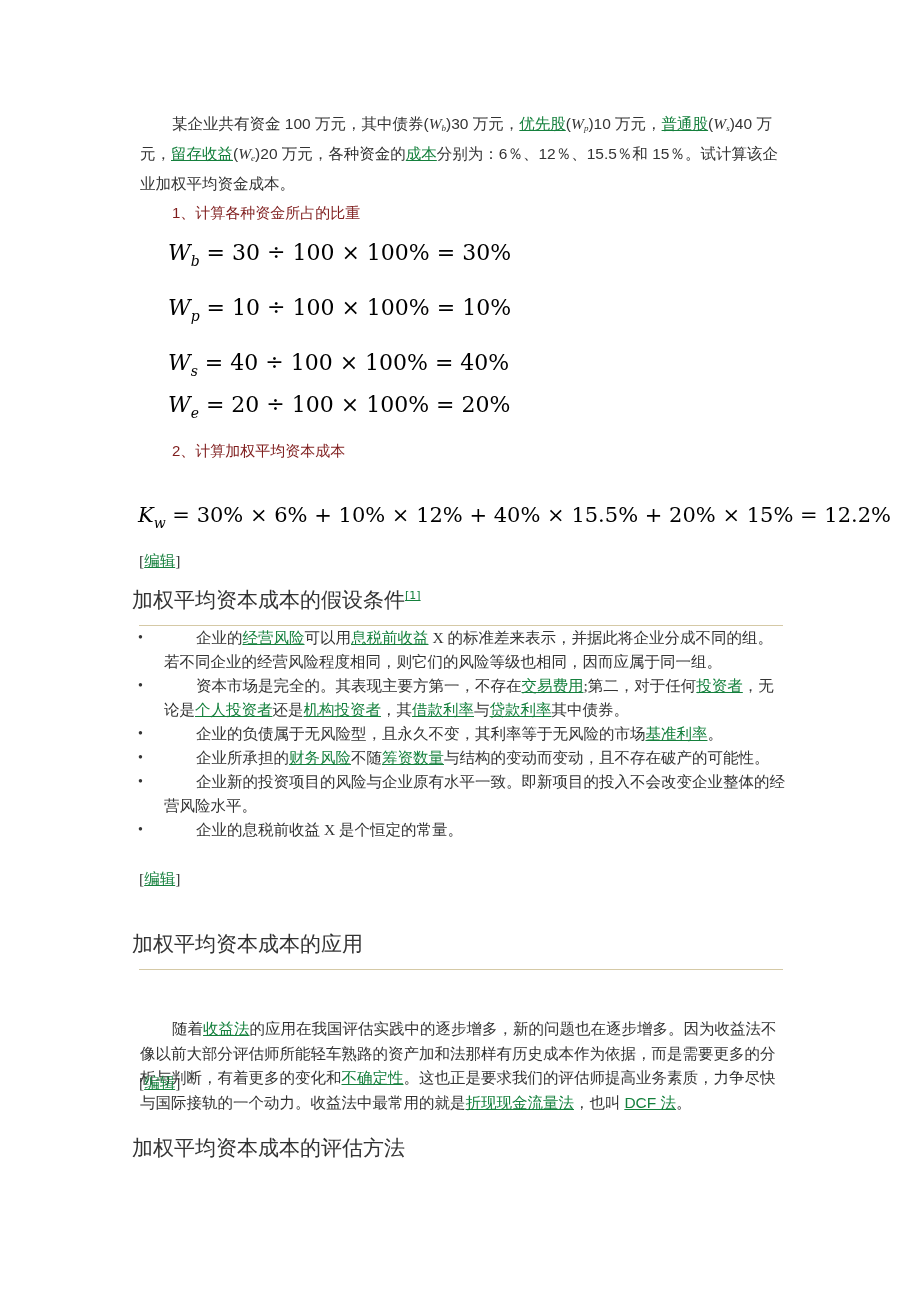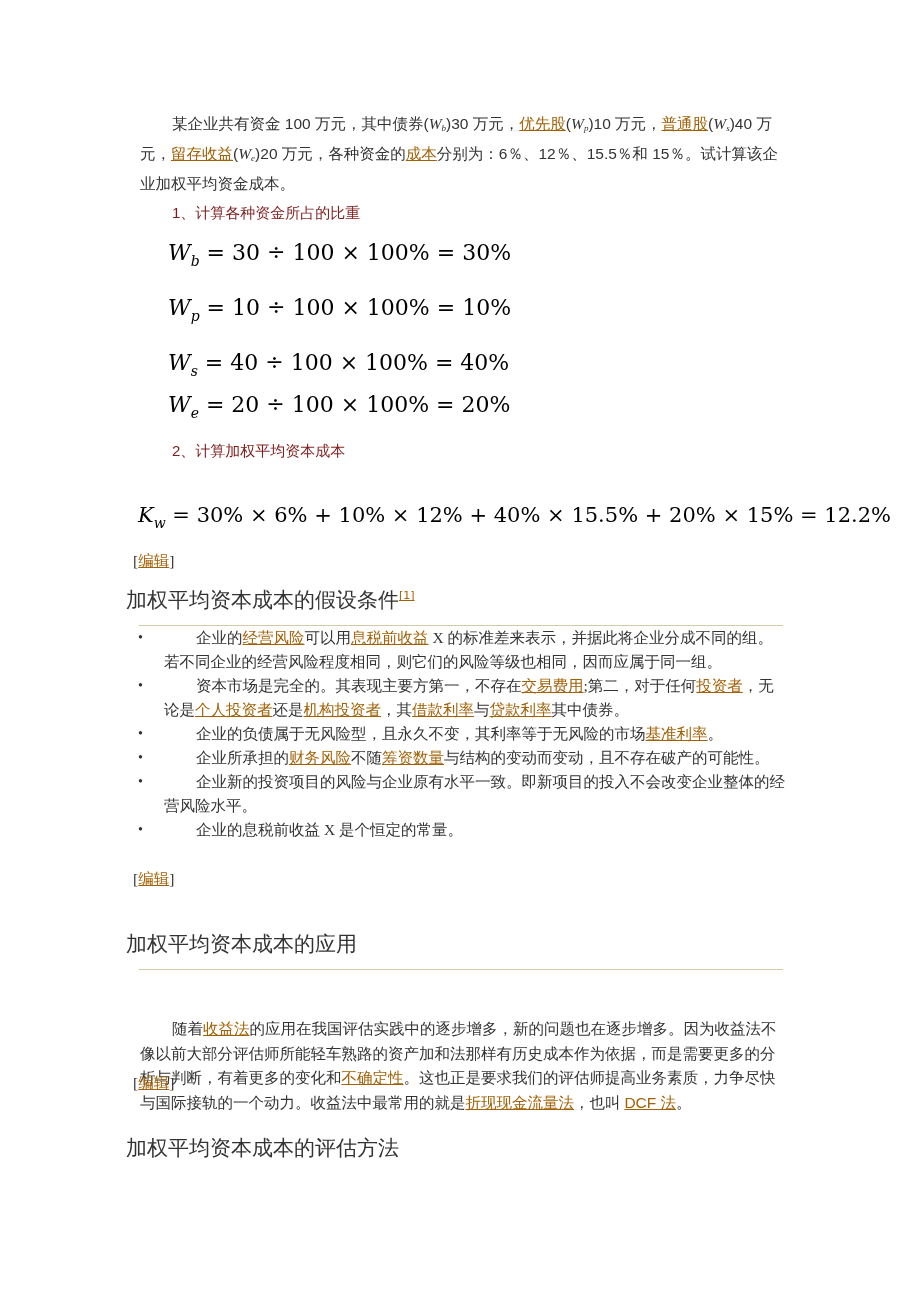--- a/index.html
+++ b/index.html
@@ -1,39 +1,39 @@
 <!DOCTYPE html>
 <html><head>
 <meta charset="utf-8">
 <style>
   html, body { margin: 0; padding: 0; background: #ffffff; }
   body {
     width: 920px; height: 1302px; position: relative; overflow: hidden;
     font-family: "Liberation Serif", "DejaVu Serif", serif;
     color: #333333;
   }
-  a { color: #a16207; }
+  a { color: #15803d; }
   .abs { position: absolute; }
   .para {
     left: 140px; width: 645px; font-size: 15.5px; line-height: 25px;
     font-family: "Liberation Sans", sans-serif; color: #333;
   }
   .indent { text-indent: 32px; }
   .sub { font-size: 9px; font-style: italic; vertical-align: -2px; font-family: "Liberation Serif", serif; }
   .it { font-style: italic; font-family: "Liberation Serif", serif; }
   .step { left: 172px; font-size: 15px; font-family: "Liberation Sans", sans-serif; color: #7f1d1d; }
   .formula {
     left: 168px; font-family: "DejaVu Serif", "Liberation Serif", serif;
     font-size: 22px; color: #000000; white-space: nowrap;
   }
   .formula .var { font-style: italic; }
   .formula .s { font-style: italic; font-size: 14px; vertical-align: -6px; }
-  .edit { left: 133px; font-size: 15.5px; font-family: "Liberation Serif", serif; color: #333; }
+  .edit { left: 139px; font-size: 15.5px; font-family: "Liberation Serif", serif; color: #333; }
   .h2 {
-    left: 126px; font-size: 21px; font-family: "DejaVu Sans", "Liberation Sans", sans-serif;
+    left: 132px; font-size: 21px; font-family: "DejaVu Sans", "Liberation Sans", sans-serif;
     color: #333; white-space: nowrap;
   }
   .h2 sup { font-size: 11px; vertical-align: 8px; }
   .hr { left: 139px; width: 644px; height: 1px; background: #d5c9a6; }
   ul.bullets { list-style: none; margin: 0; padding: 0; }
   .bullets li {
     position: relative; padding-left: 24px; font-family: "Liberation Serif", serif;
     font-size: 15.5px; line-height: 24px; color: #333;
   }
   .bullets li .bul { position: absolute; left: -2px; top: 0; font-size: 14px; }

